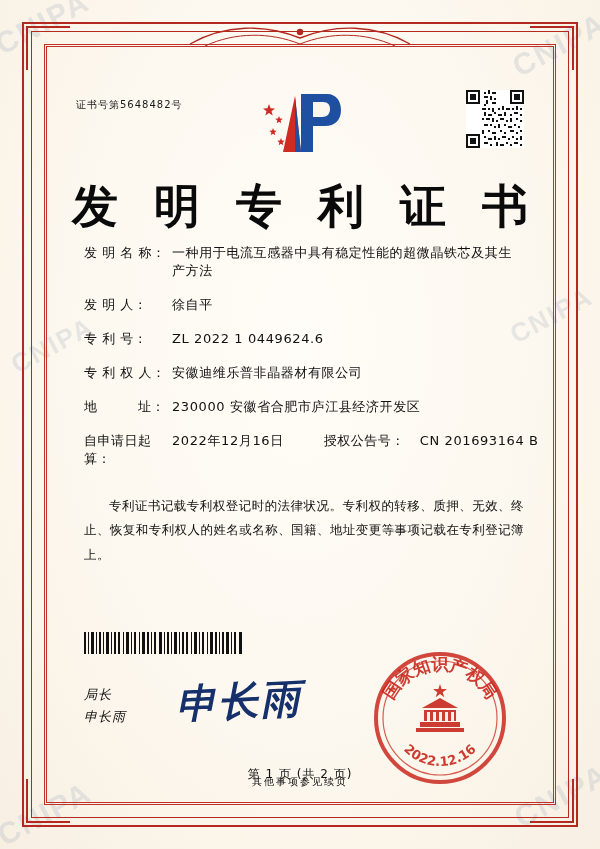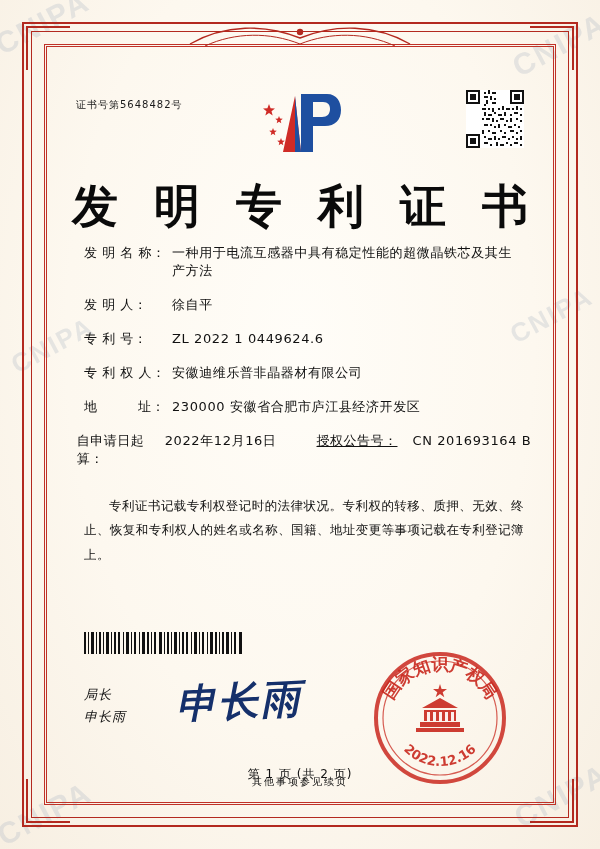--- a/index.html
+++ b/index.html
@@ -90,29 +90,28 @@
 
   .fields{
     position:absolute;left:28px;right:20px;top:188px;
   }
   .frow{
     display:flex;align-items:baseline;
     margin-bottom:16px;
     font-size:13px;
     color:#111;
     font-family:"DejaVu Sans", sans-serif;
-    justify-content:center;
   }
   .flabel{
     width:88px;flex:none;
     letter-spacing:0.5px;
   }
   .fvalue{flex:1;letter-spacing:0.6px;}
   .frow.two .fvalue{flex:none;}
-  .frow.two .flabel2{width:96px;flex:none;margin-left:40px;letter-spacing:0.5px;text-decoration:underline;}
+  .frow.two .flabel2{width:96px;flex:none;margin-left:40px;letter-spacing:0.5px;}
   .para{
     font-size:12.5px;
     line-height:1.95;
     color:#111;
     text-align:justify;
     text-indent:25px;
     font-family:"DejaVu Sans", sans-serif;
     letter-spacing:0.4px;
   }
 

